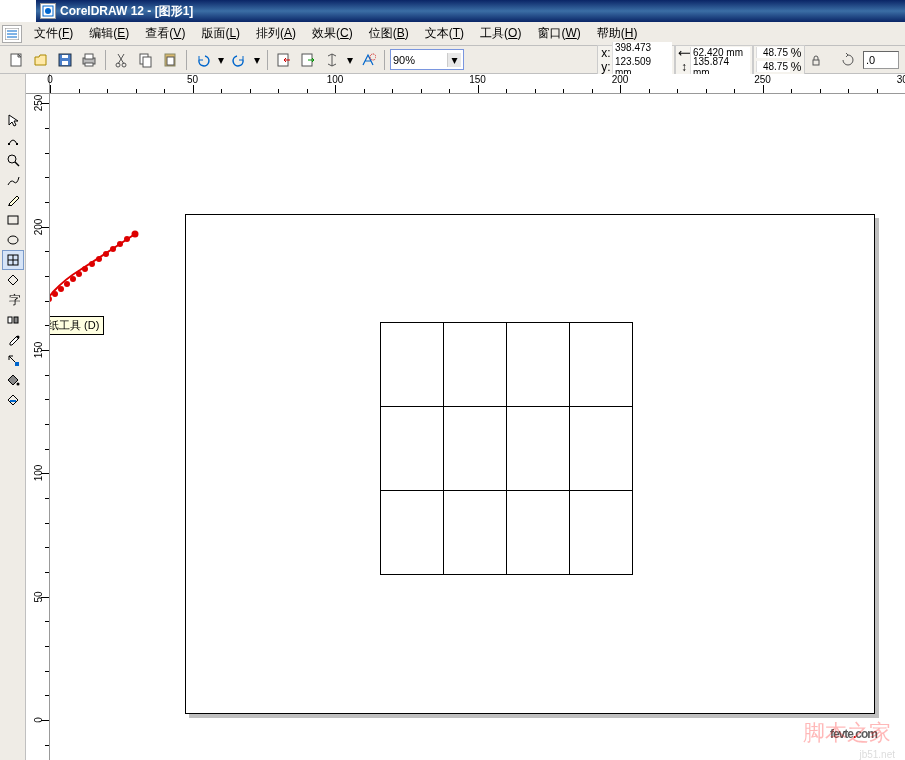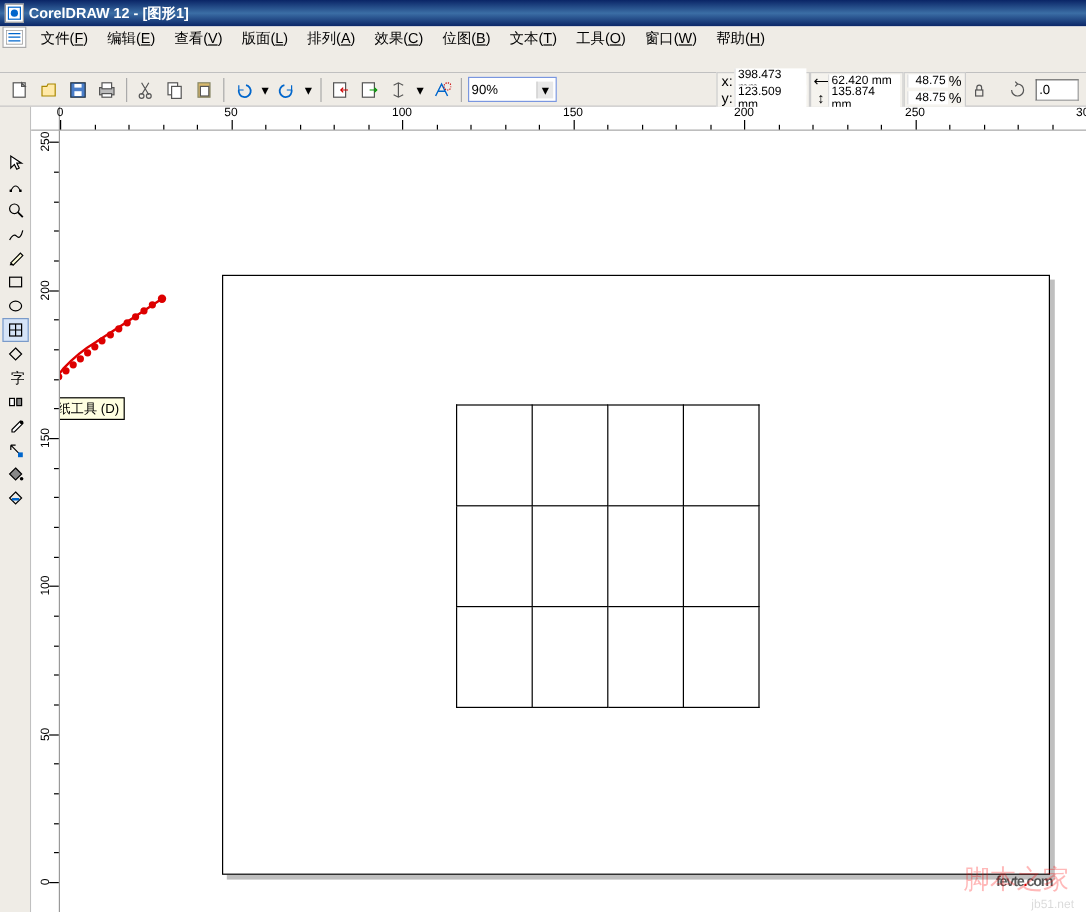--- a/index.html
+++ b/index.html
@@ -1,19 +1,19 @@
 <!DOCTYPE html>
 <html><head>
 <meta charset="utf-8">
 <style>
 * { margin: 0; padding: 0; box-sizing: border-box; font-family: "SimSun", "宋体", Tahoma, sans-serif; font-size: 12px; }
 body { background: #fff; width: 905px; height: 760px; overflow: hidden; position: relative; }
-.titlebar { height: 22px; background: linear-gradient(#0a2566, #3b6ea5, #0a2566); color: #fff; display: flex; align-items: center; padding: 0 4px; font-weight: bold; }
+.titlebar { height: 22px; background: linear-gradient(#0a2566, #3b6ea5, #0a2566); color: #fff; display: flex; align-items: center; padding: 0 4px; font-weight: bold; margin-left: 36px; }
 .titlebar .icon { width: 16px; height: 16px; background: #fff; border: 1px solid #999; margin-right: 4px; display: flex; align-items: center; justify-content: center; }
-.menubar { height: 39px; background: #efece6; border-bottom: 1px solid #c0c0c0; display: flex; padding: 0 2px; }
+.menubar { height: 24px; background: #efece6; border-bottom: 1px solid #c0c0c0; display: flex; align-items: center; padding: 0 2px; }
 .menubar .menu-icon { width: 20px; height: 18px; margin-right: 4px; display: flex; align-items: center; justify-content: center; border: 1px solid #aaa; background: #fff; }
 .menubar .menu-item { padding: 2px 8px; cursor: default; }
 .menubar .hotkey { text-decoration: underline; }
 .toolbar1 { height: 28px; background: #efece6; border-bottom: 1px solid #c0c0c0; display: flex; align-items: center; padding: 2px 6px; gap: 2px; }
 .tbtn { width: 22px; height: 22px; border: 1px solid transparent; display: flex; align-items: center; justify-content: center; cursor: default; }
 .tsep { width: 1px; height: 20px; background: #aaa; margin: 0 3px; }
 .zoom-select { width: 74px; height: 21px; border: 1px solid #7a96df; background: #fff; display: flex; align-items: center; padding: 0 2px; }
 .zoom-select input { border: none; width: 54px; outline: none; font-size: 11px; }
 .zoom-select .dd { width: 14px; text-align: center; background: #e8e8e8; border-left: 1px solid #ccc; }
 .prop-bar { display: flex; align-items: center; margin-left: auto; gap: 0; }

